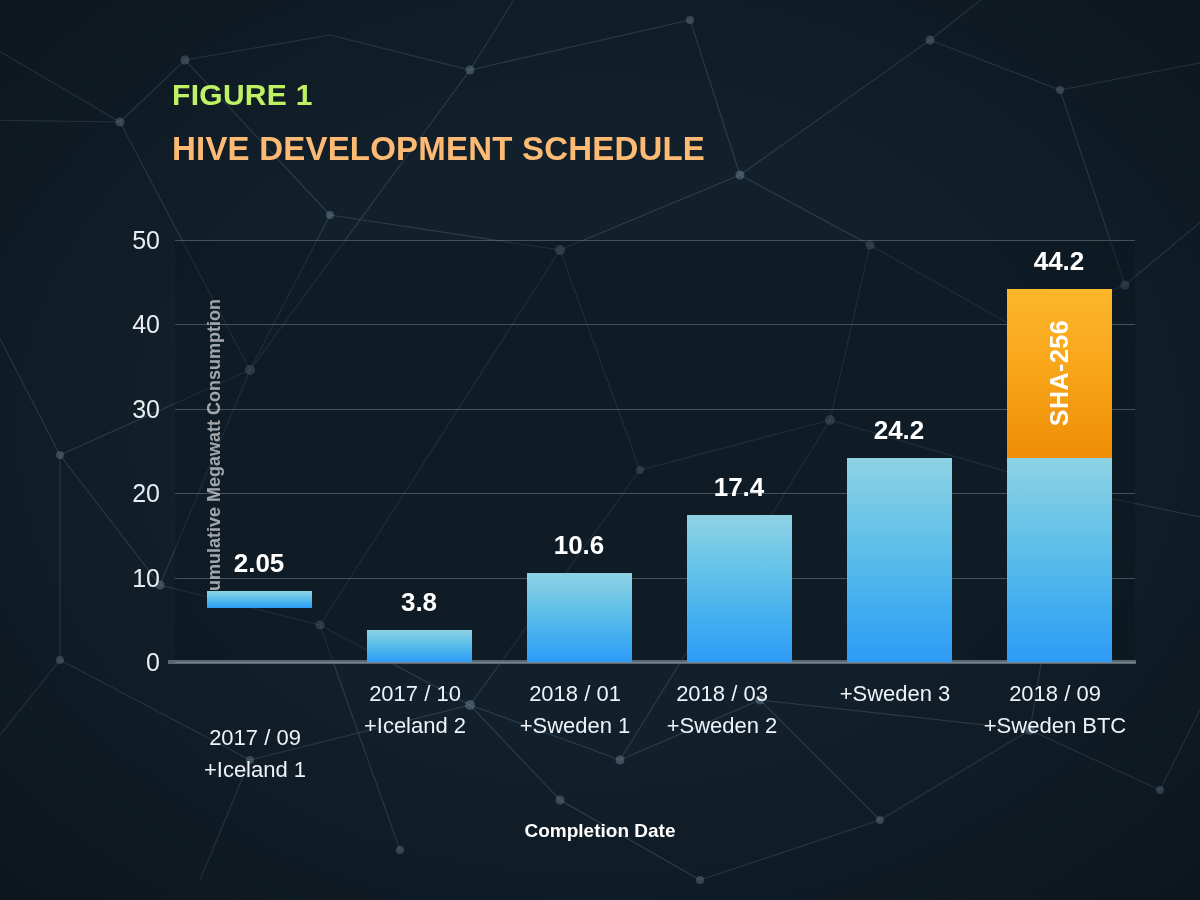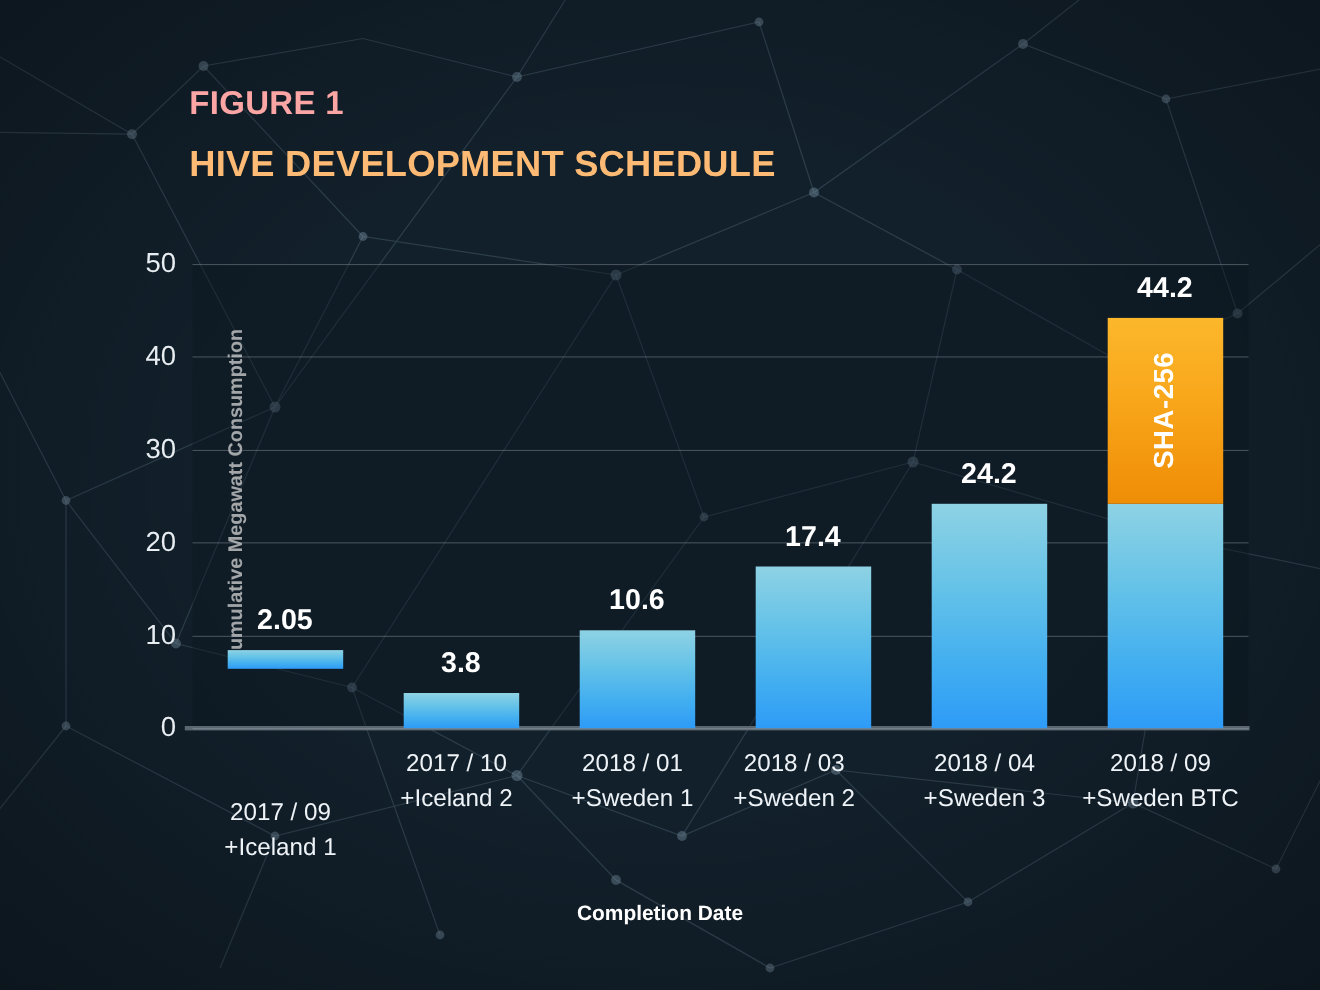--- a/index.html
+++ b/index.html
@@ -28,21 +28,21 @@
   }
   .bg-net{ position:absolute; inset:0; }
   .bg-vignette{
     position:absolute; inset:0;
     background:radial-gradient(ellipse 1000px 760px at 50% 48%, rgba(0,0,0,0) 40%, rgba(0,0,0,.42) 100%);
   }
 
   
   #title-block{ position:absolute; left:172px; top:80px; }
   .fig-title{
-    color:#fca5a5; font-size:30px; font-weight:bold; letter-spacing:.3px;
+    color:#bef264; font-size:30px; font-weight:bold; letter-spacing:.3px;
     line-height:1.0; margin-bottom:22px;
   }
   .fig-subtitle{
     color:#fdba74; font-size:33px; font-weight:bold; letter-spacing:.2px;
     line-height:1.0;
   }
 
   
   #chart{
     position:absolute; left:0; top:0; width:1200px; height:900px;
@@ -251,21 +251,20 @@
       <div>2018 / 03</div>
       <div>+Sweden 2</div>
     </div>
     <div class="bar-slot" style="left: 846.5px; width: 105px; top: 240px; height: 422px;">
       <div class="bar-stack" style="height: 204.248px;">
         <div class="seg seg-blue" style="height: 204.248px;"></div>
       </div>
       <div class="bar-value" style="bottom: 216.248px;">24.2</div>
     </div>
     <div class="xtick" style="left: 803px; width: 184px;">
-      <div>2018 / 04</div>
       <div>+Sweden 3</div>
     </div>
     <div class="bar-slot" style="left: 1006.5px; width: 105px; top: 240px; height: 422px;">
       <div class="bar-stack" style="height: 373.048px;">
         <div class="seg seg-orange" style="height: 168.8px;">
           <span class="seg-text">SHA-256</span>
         </div>
         <div class="seg seg-blue" style="height: 204.248px;"></div>
       </div>
       <div class="bar-value" style="bottom: 385.048px;">44.2</div>

